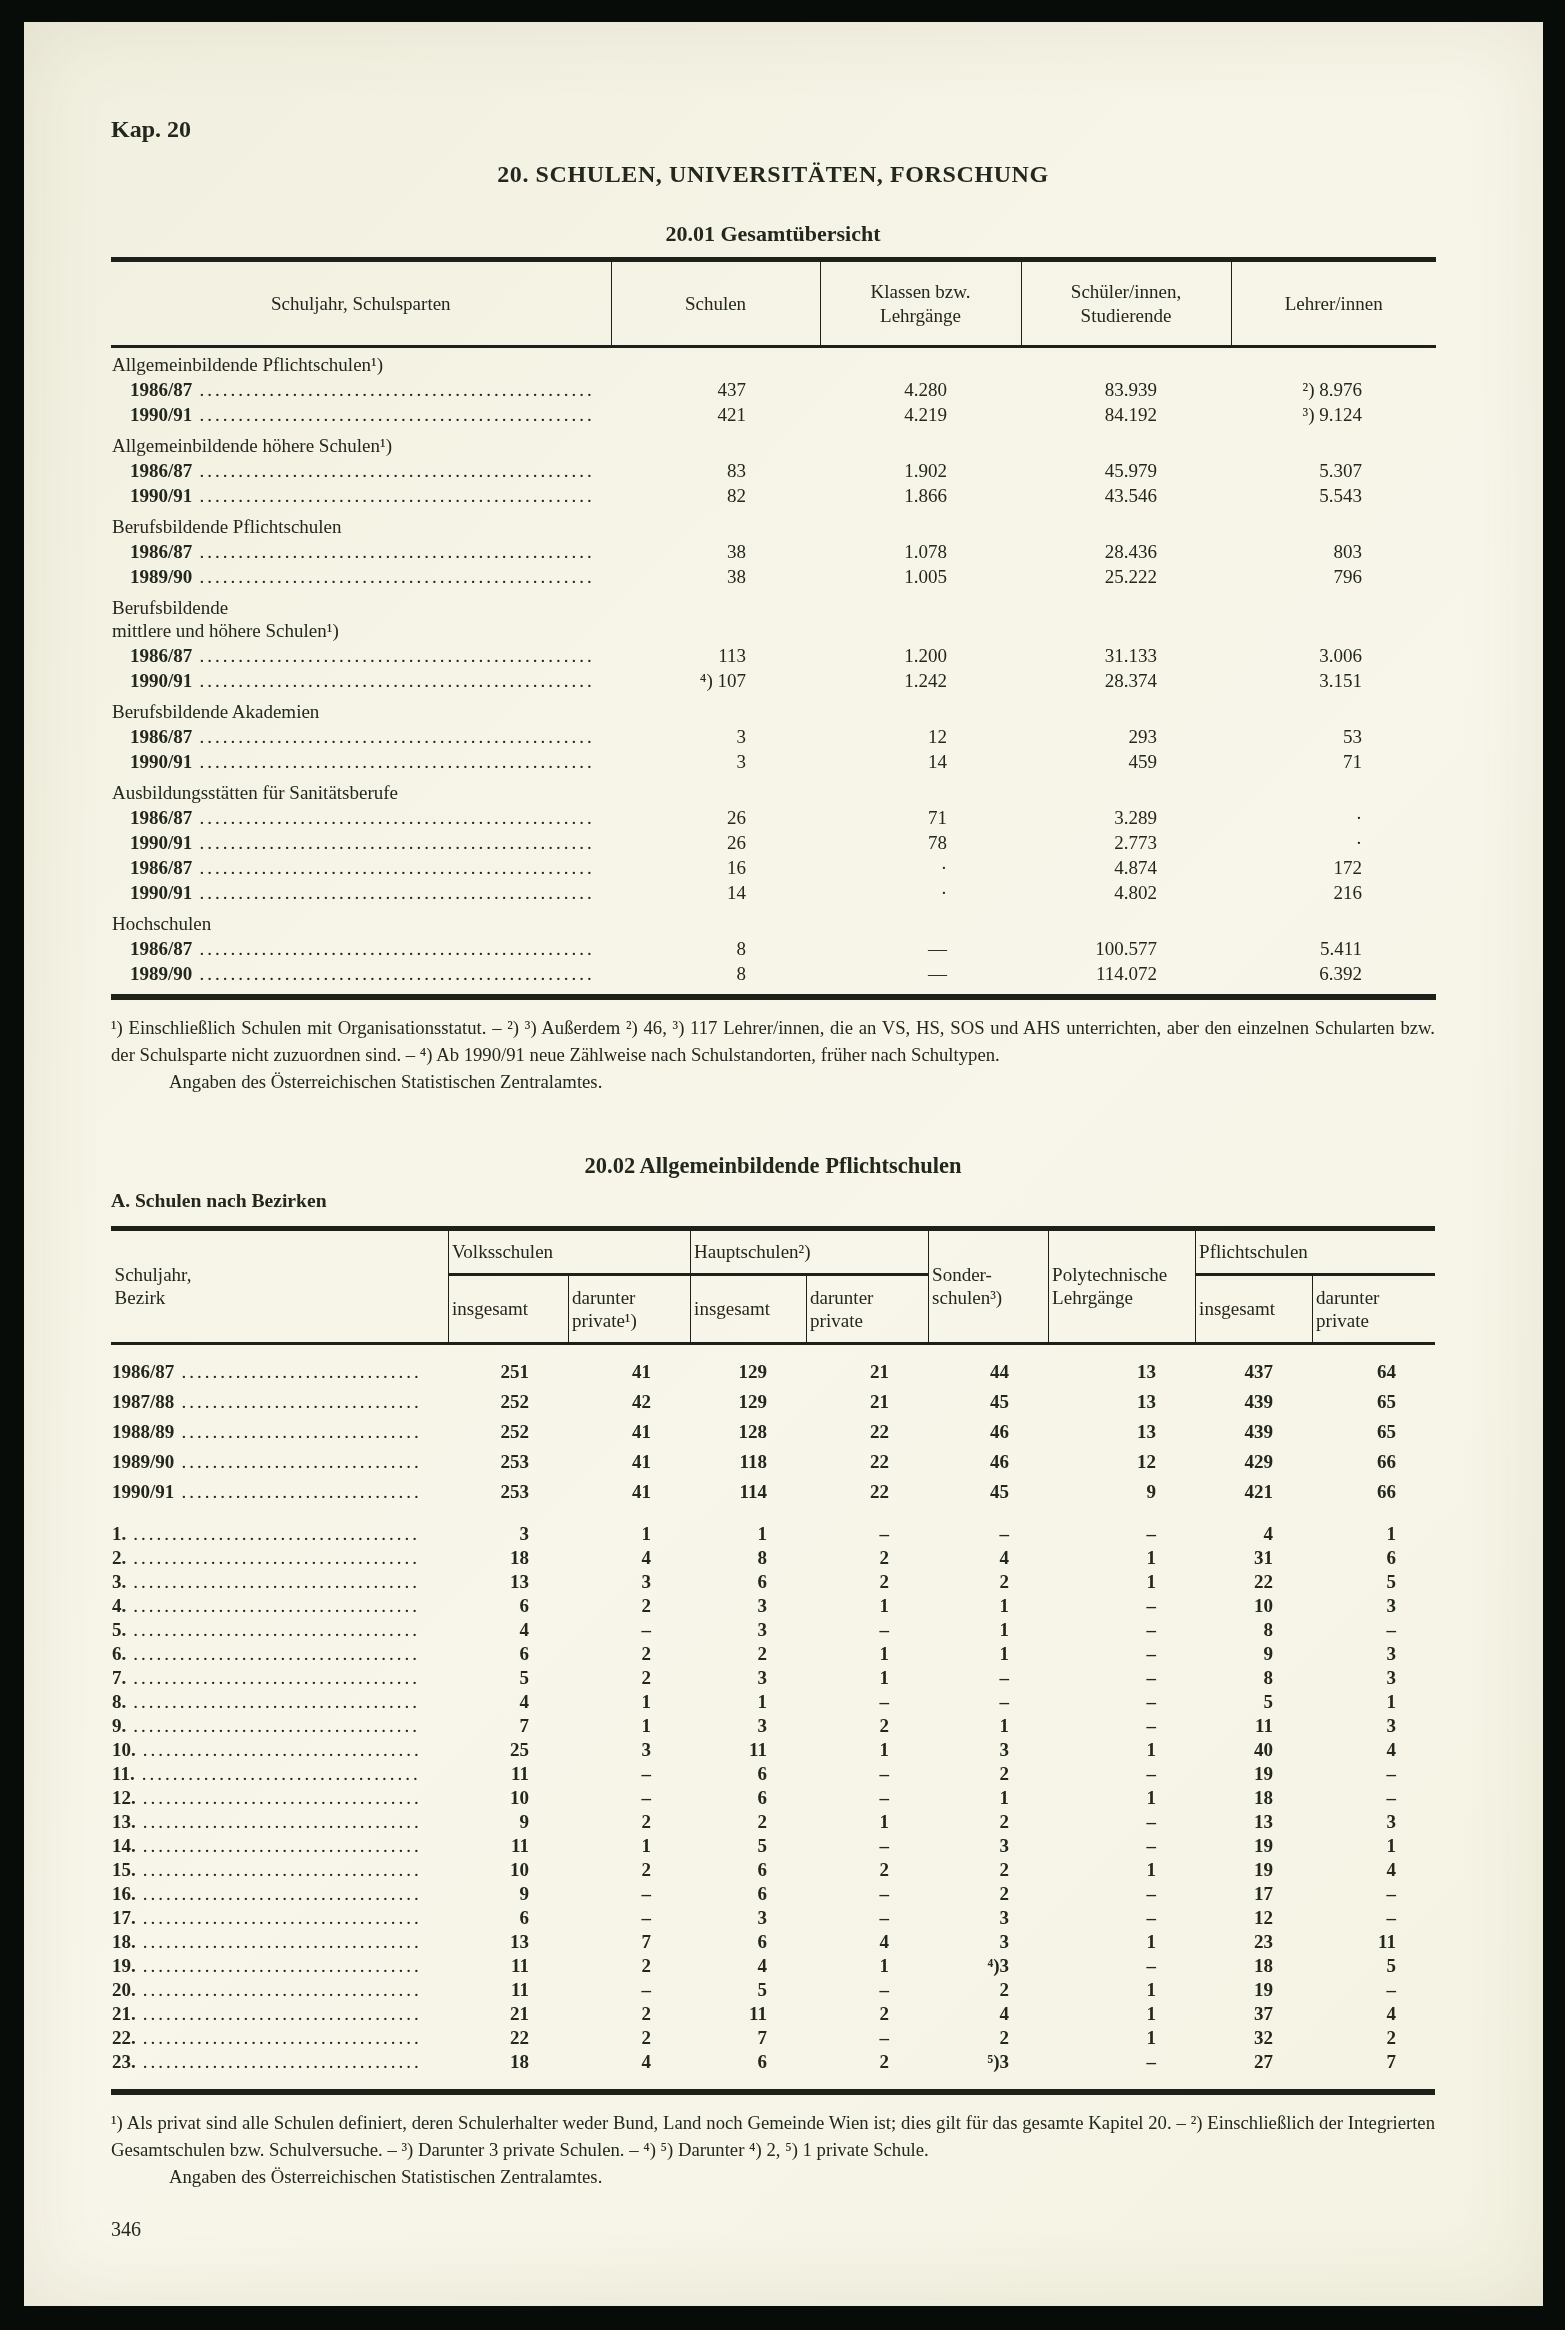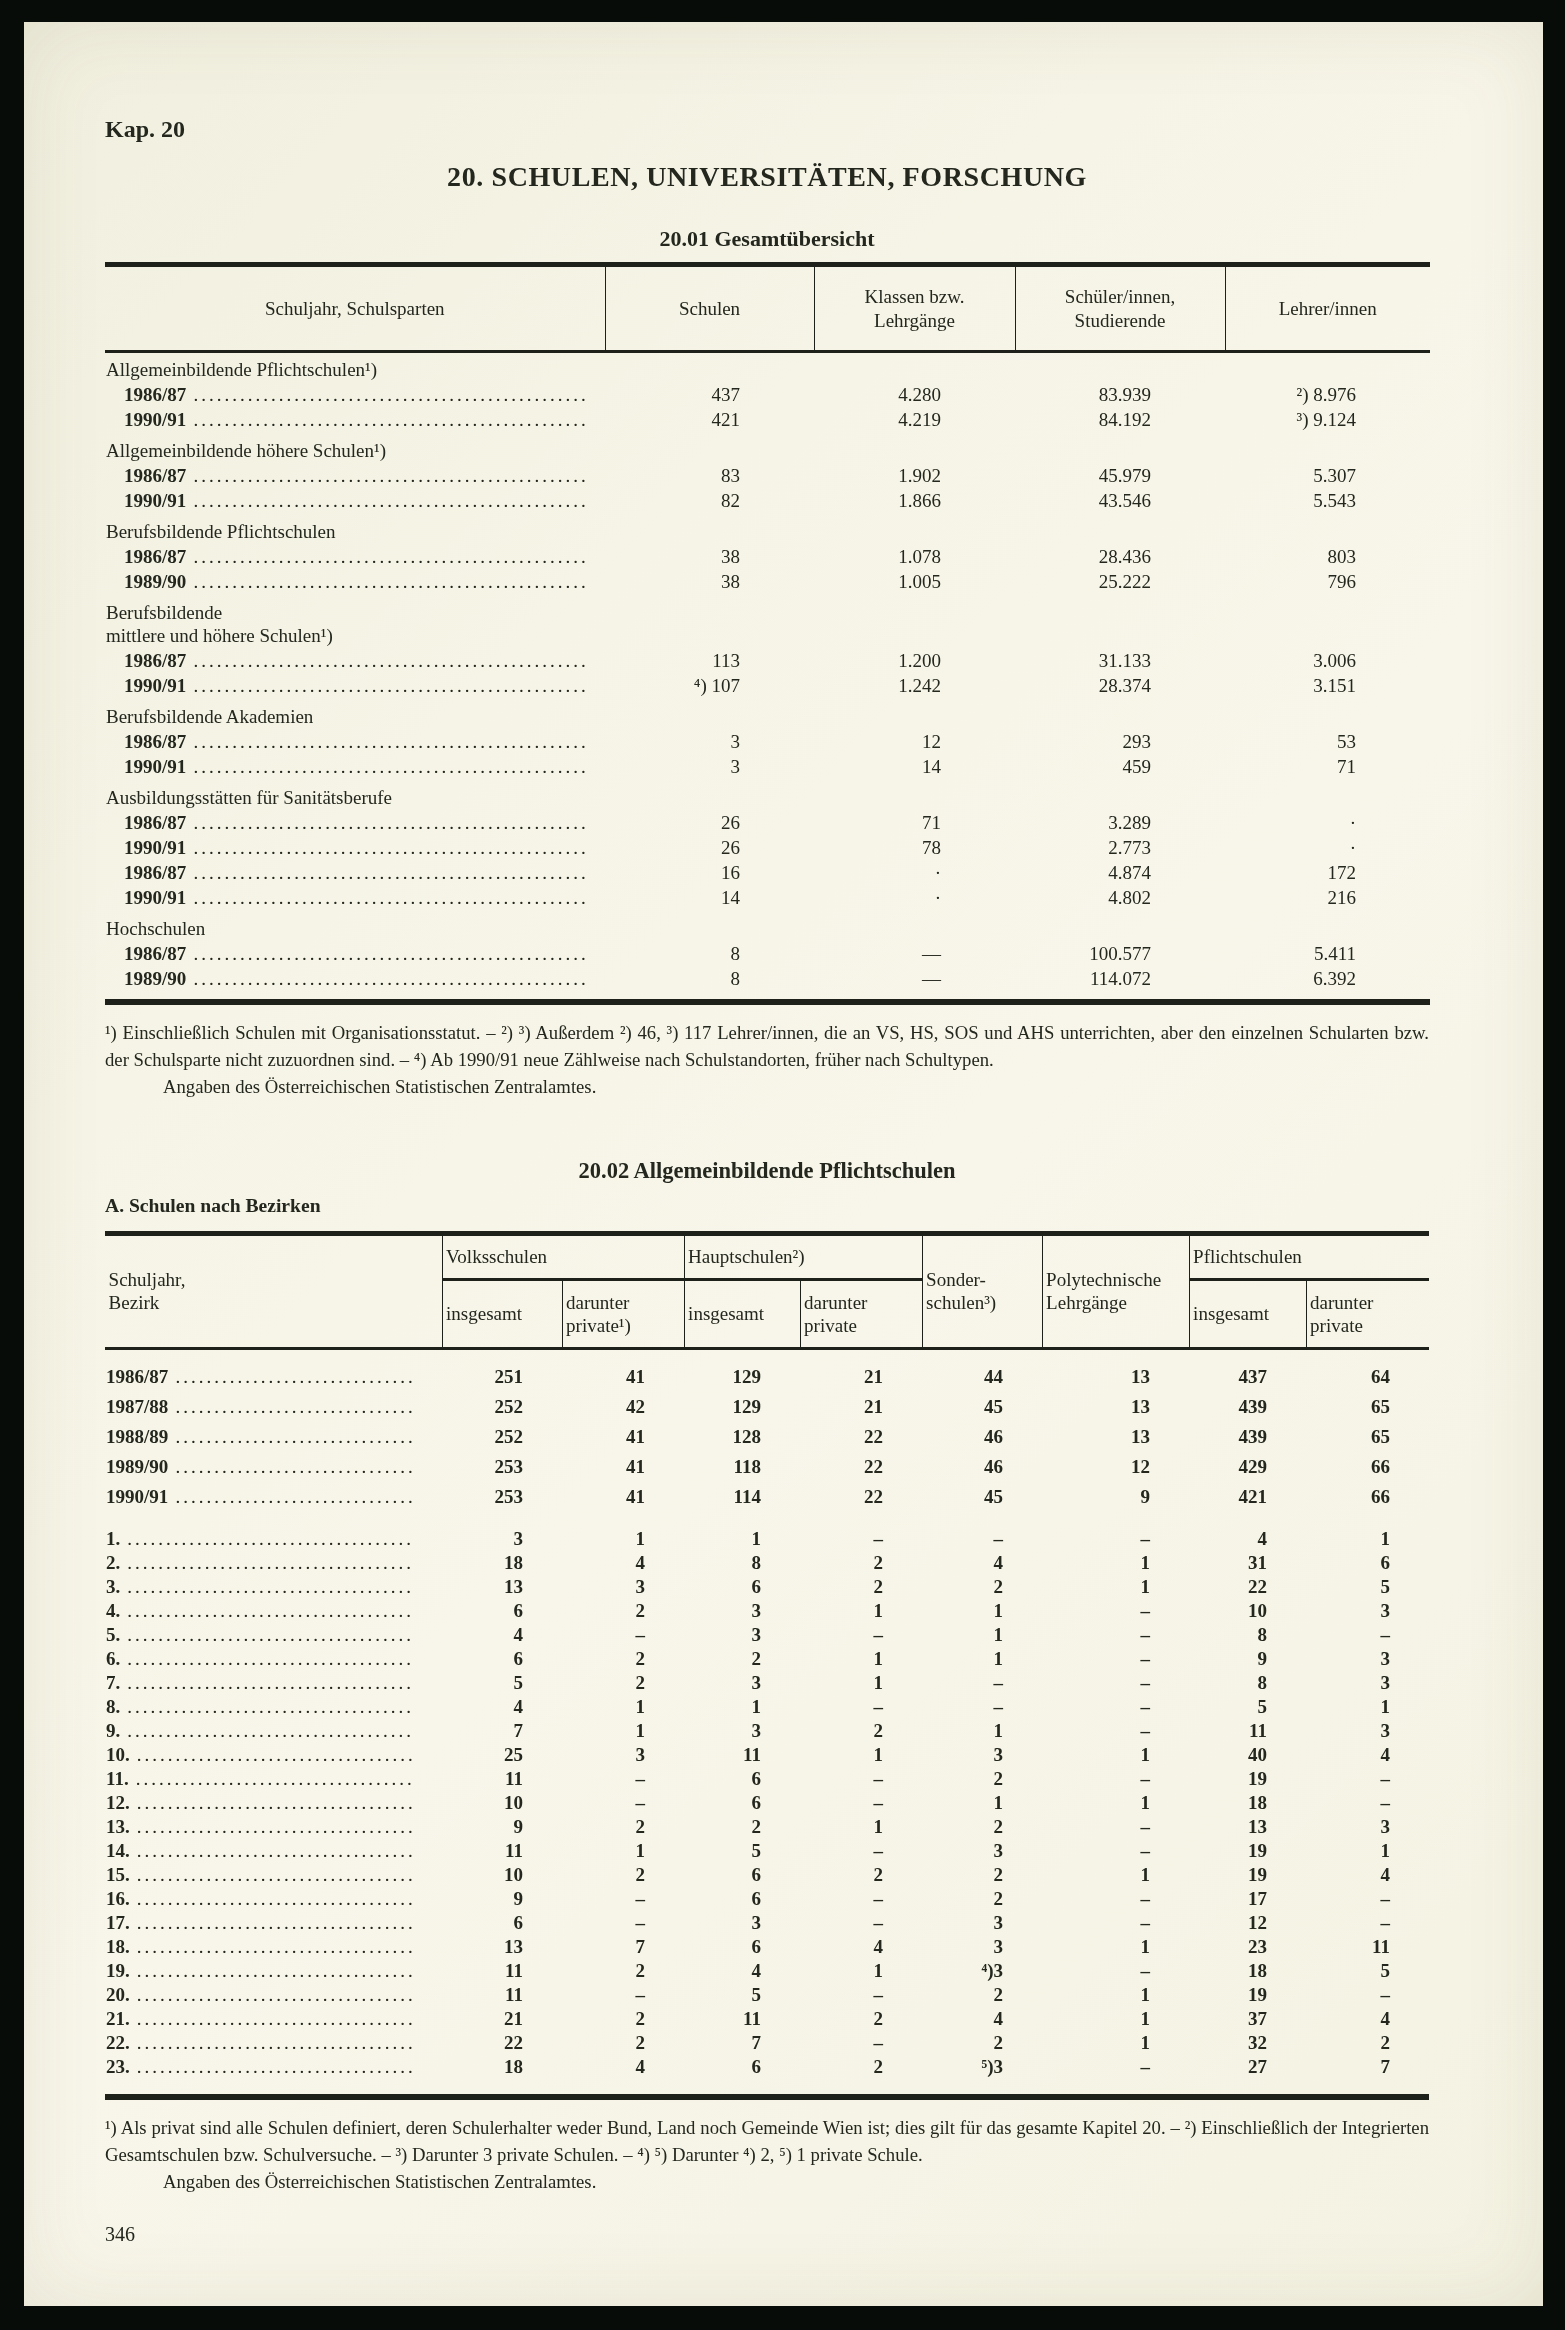--- a/index.html
+++ b/index.html
@@ -10,24 +10,24 @@
     font-family:"Liberation Serif","DejaVu Serif",serif;
     color:#23271e;
     position:relative;
   }
   #scan-page {
     position:absolute; left:24px; top:22px;
     width:1519px; height:2284px;
     background:linear-gradient(135deg,#f1efdf 0%,#f6f4e6 30%,#f8f6ea 55%,#f4f2e2 100%);
     box-shadow: inset 0 0 83px rgba(95,85,35,0.10);
   }
-  #content { position:absolute; left:81px; top:0; width:1324px; }
+  #content { position:absolute; left:87px; top:0; width:1324px; }
 
   .chapter { margin-top:95px; font-size:24px; font-weight:700; line-height:1; }
-  .main-title { margin:18px 0 0; text-align:center; font-size:28px; font-weight:700; letter-spacing:0.6px; line-height:1.25; }
+  .main-title { margin:18px 0 0; text-align:center; font-size:24px; font-weight:700; letter-spacing:0.6px; line-height:1.25; }
   .t1-title { margin:31px 0 0; text-align:center; font-size:22px; font-weight:700; line-height:1.25; }
   .t2-title { margin:57px 0 0; text-align:center; font-size:22.5px; font-weight:700; line-height:1.25; }
   .t2-sub   { margin:9.5px 0 0; text-align:left; font-size:19.6px; font-weight:700; line-height:1.25; }
 
   table { border-collapse:collapse; width:100%; table-layout:fixed; }
   .pre { white-space:pre-line; }
 
   .t1 { margin-top:9.5px; border-top:5.3px solid #1d211a; border-bottom:6px solid #1d211a; }
   .t1 thead th {
     font-weight:400; font-size:19px; text-align:center; vertical-align:middle;

